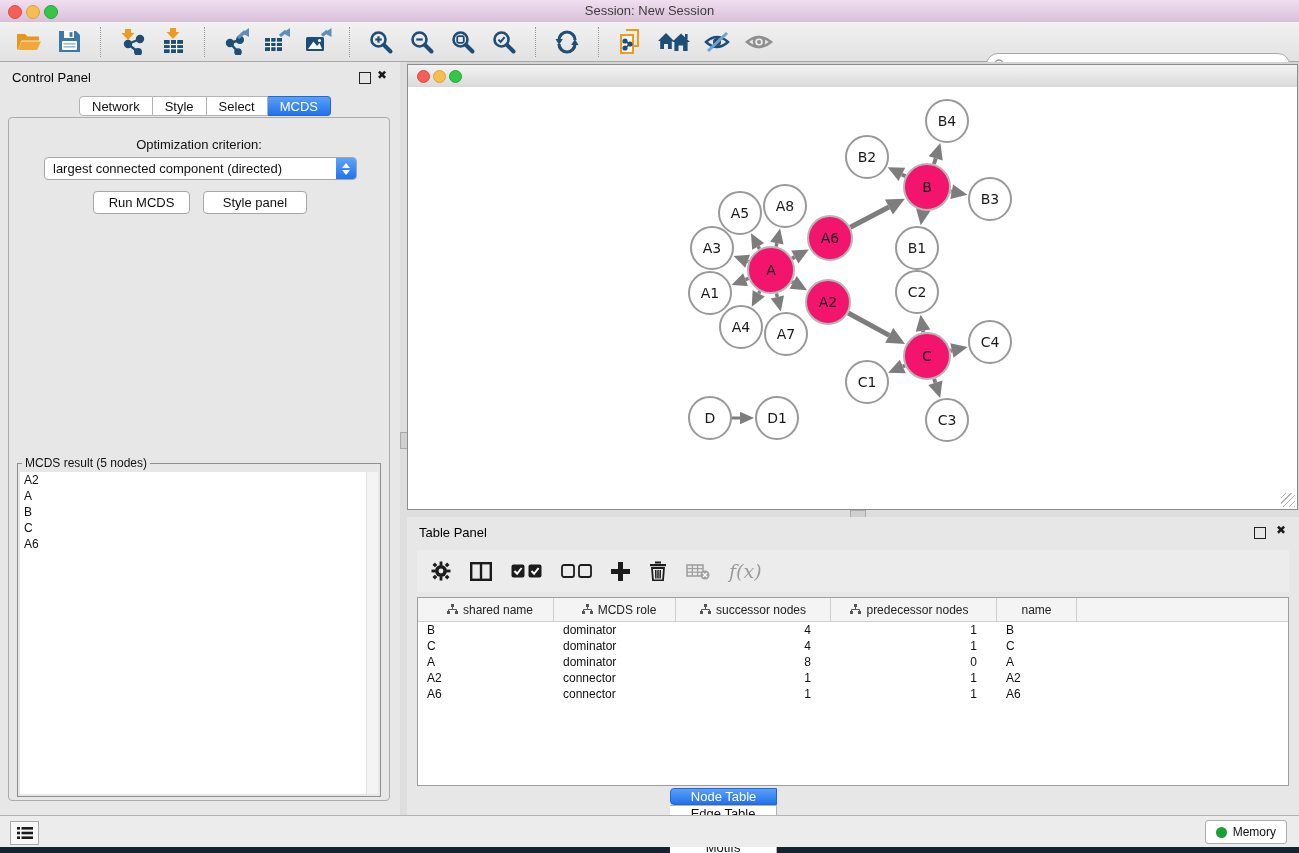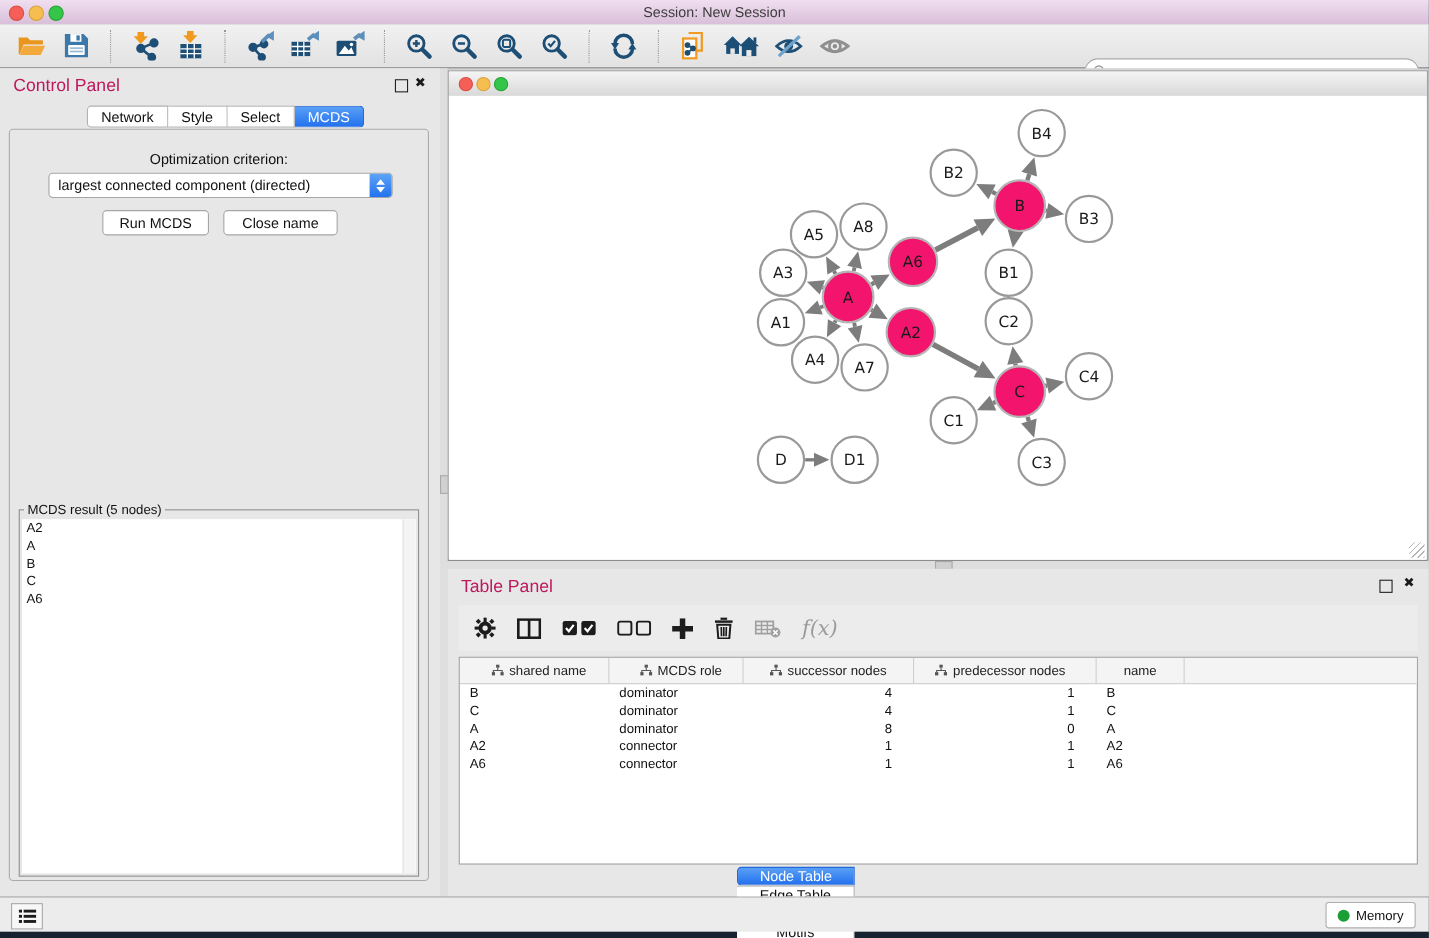--- a/index.html
+++ b/index.html
@@ -24,21 +24,21 @@
   .tb-btn{width:28px;height:28px;display:flex;align-items:center;justify-content:center;}
   #search-wrap{position:absolute;right:9px;top:31px;width:296px;height:22px;background:#fff;
                border:1px solid #a9a9a9;border-radius:12px;display:flex;align-items:center;padding-left:6px;}
   #search-wrap input{border:none;outline:none;flex:1;font-size:12px;background:transparent;height:16px;}
 
   
   #content-bg{left:0;top:62px;width:1299px;height:753px;background:#d4d4d4;}
 
   
   #control-panel{left:0;top:62px;width:400px;height:753px;background:#e7e7e7;}
-  .panel-title{position:absolute;left:12px;top:8px;font-size:16px;color:#be185d;}
+  .panel-title{position:absolute;left:12px;top:8px;font-size:13px;color:#000000;}
   .float-btn{position:absolute;top:10px;width:10px;height:10px;border:1.5px solid #222;background:transparent;}
   .close-btn{position:absolute;top:6px;font-size:12px;font-weight:bold;color:#1a1a1a;}
 
   .seg{position:absolute;display:flex;height:20px;font-size:13px;}
   .seg .s{background:#fff;border:1px solid #b3b3b3;border-left:none;display:flex;align-items:center;
           justify-content:center;padding:0 12px;color:#111;}
   .seg .s:first-child{border-left:1px solid #b3b3b3;border-radius:4px 0 0 4px;}
   .seg .s:last-child{border-radius:0 4px 4px 0;}
   .seg .s.active{background:linear-gradient(#59a0f6,#2471ee);border-color:#2367d8;color:#fff;}
 
@@ -313,21 +313,21 @@
         <div class="val">largest connected component (directed)</div>
         <div class="stepper">
           <div class="chev-up"></div>
             <div class="chev-dn"></div>
         </div>
       </div>
 
       <div id="opt-label">Optimization criterion:</div>
 
       <div id="run-btn" class="mac-btn">Run MCDS</div>
-      <div id="close-panel-btn" class="mac-btn">Close name</div>
+      <div id="close-panel-btn" class="mac-btn">Style panel</div>
 
       <fieldset id="result-fieldset">
         <legend>MCDS result (5 nodes)</legend>
         <div id="result-list">
           <div class="item">A2</div>
           <div class="item">A</div>
           <div class="item">B</div>
           <div class="item">C</div>
           <div class="item">A6</div>
           <div id="result-scroll"></div>

